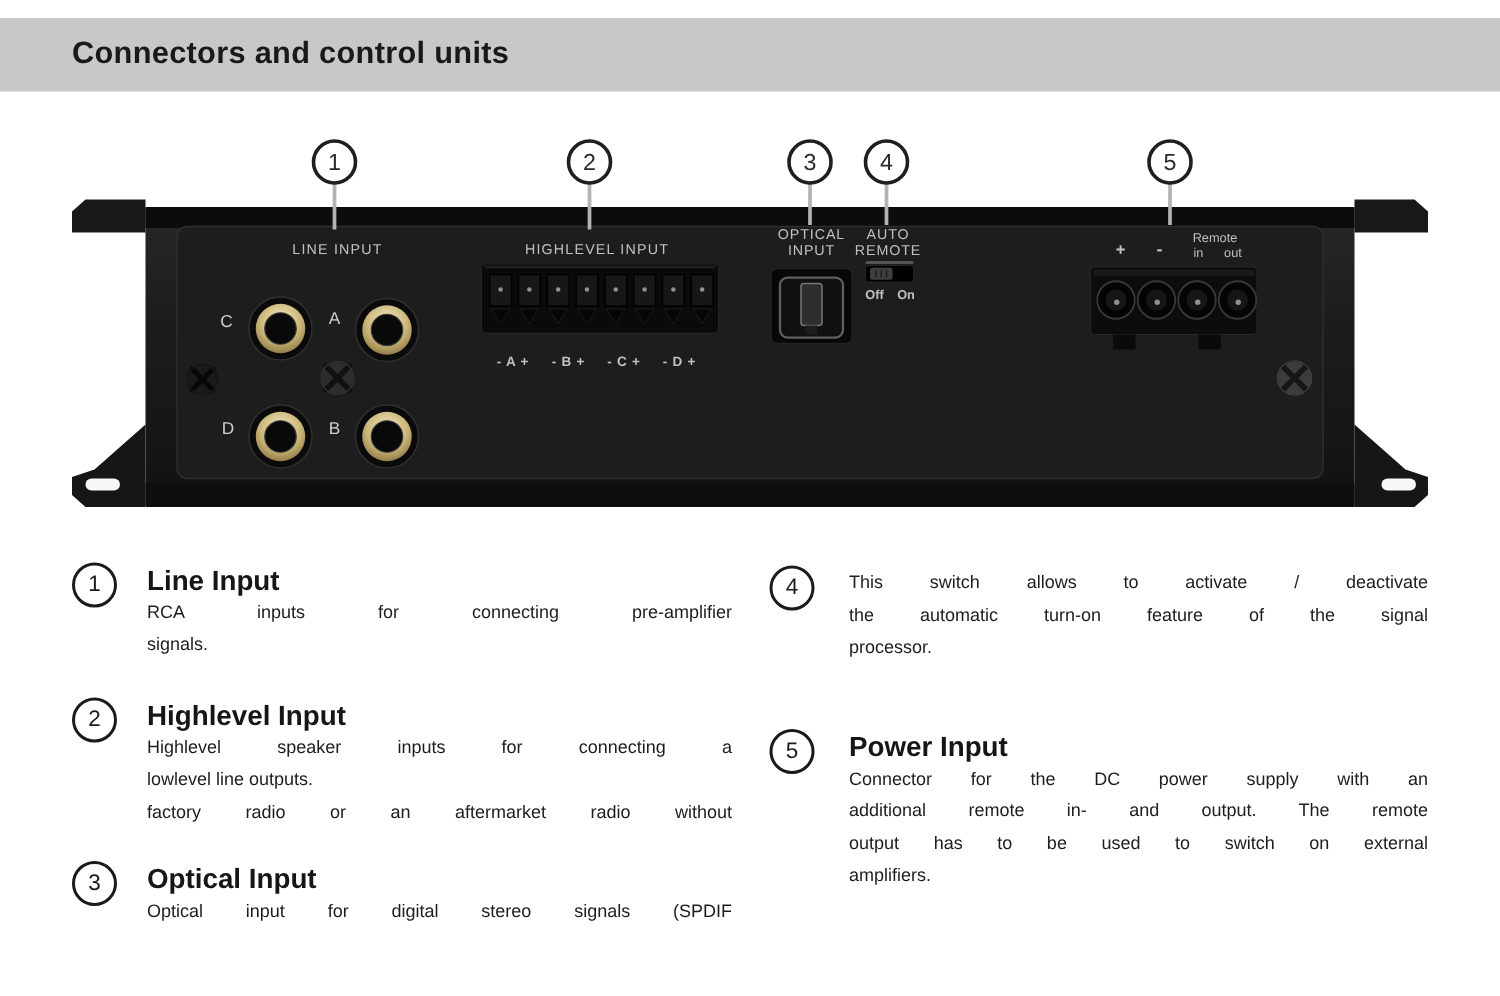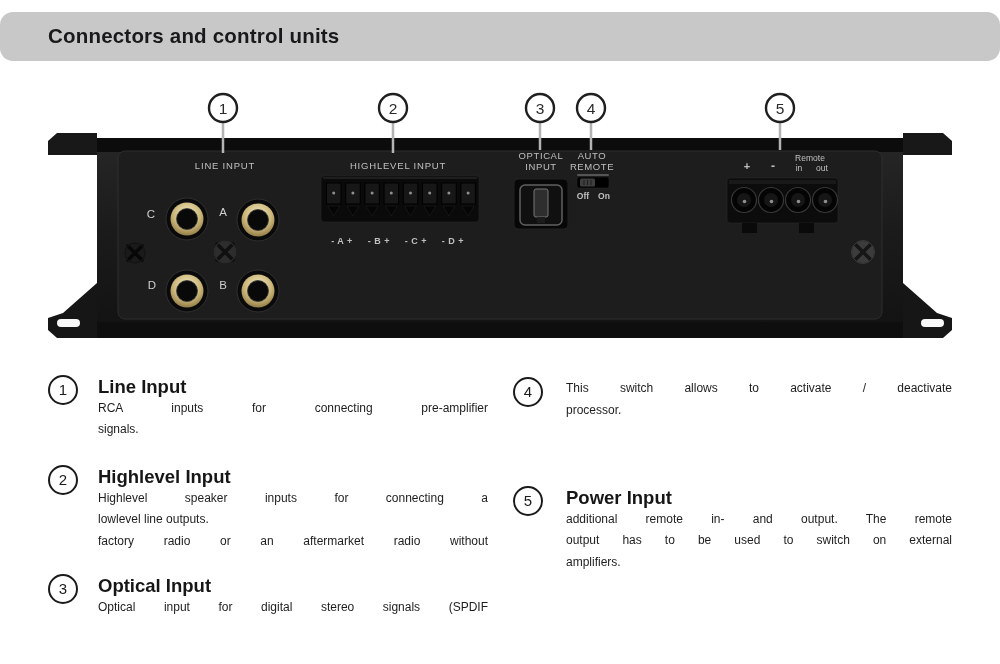--- a/index.html
+++ b/index.html
@@ -1,19 +1,19 @@
 <!DOCTYPE html>
 <html><head>
 <meta charset="utf-8">
 <style>
   html,body{margin:0;padding:0;background:#ffffff;}
   #page{position:relative;width:1000px;height:664px;background:#ffffff;overflow:hidden;
         font-family:"Liberation Sans","DejaVu Sans",sans-serif;}
   
-  .header-bar{position:absolute;left:0;top:12px;width:1000px;height:49px;background:#c7c8c7;border-radius:13px;}
+  .header-bar{position:absolute;left:0;top:12px;width:1000px;height:49px;background:#c7c8c7;}
   .header-bar h1{margin:0 0 0 48px;font-size:20.5px;font-weight:bold;line-height:48px;
                  color:#19191b;letter-spacing:0.2px;}
   
   #device{position:absolute;left:0;top:80px;width:1000px;height:270px;}
   
   .legend-col{position:absolute;color:#1a1a1a;}
   #col-left{left:48px;top:376px;width:440px;}
   #col-right{left:513px;top:376px;width:439px;}
   .legend-item{position:absolute;left:0;right:0;}
   #col-left  .legend-item{padding-left:50px;}
@@ -241,24 +241,26 @@
       <span class="lnum">3</span>
       <h3>Optical Input</h3>
       <div class="pline">Optical input for digital stereo signals (SPDIF</div>
     </div>
   </div>
 
   <div class="legend-col" id="col-right">
     <div class="legend-item" style="top:2px">
       <span class="lnum">4</span>
       <div class="pline">This switch allows to activate / deactivate</div>
+      <div class="pline">the automatic turn-on feature of the signal</div>
       <div class="pline last">processor.</div>
     </div>
     <div class="legend-item" style="top:111px">
       <span class="lnum">5</span>
       <h3>Power Input</h3>
+      <div class="pline">Connector for the DC power supply with an</div>
       <div class="pline">additional remote in- and output. The remote</div>
       <div class="pline">output has to be used to switch on external</div>
       <div class="pline last">amplifiers.</div>
     </div>
   </div>
 
 </div>
 
 </body></html>

